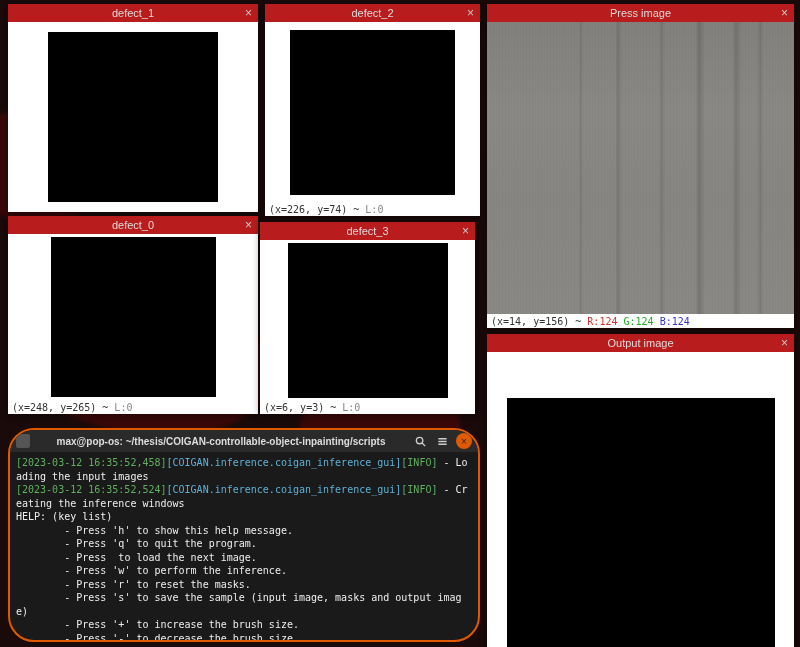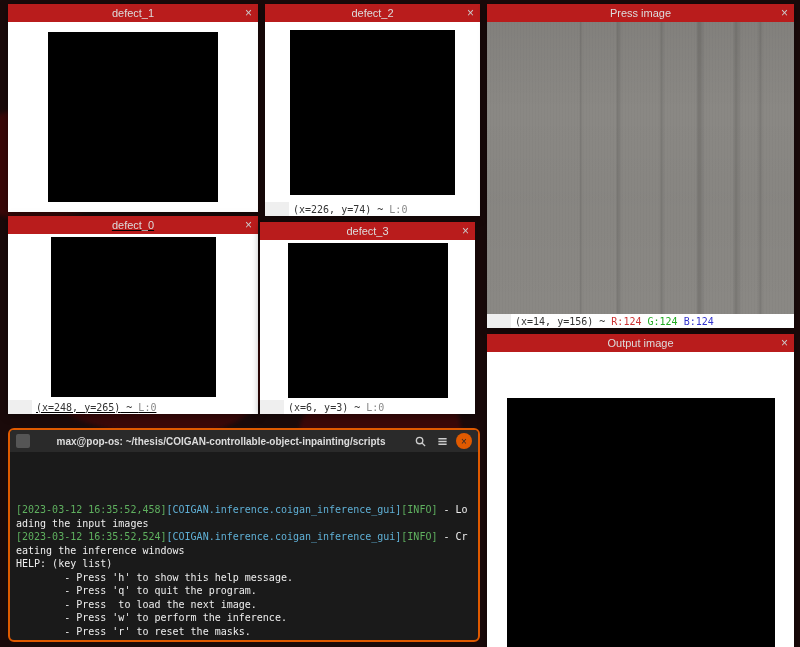--- a/index.html
+++ b/index.html
@@ -58,21 +58,20 @@
 }
 .statusbar {
   background: #fff;
   color: #333;
   font-size: 10px;
   padding: 1px 4px;
   font-family: monospace;
   height: 14px;
   display: flex;
   align-items: center;
-  margin-left: 24px;
 }
 .statusbar .L { color: #888; }
 .statusbar .R { color: #c33; }
 .statusbar .G { color: #2a2; }
 .statusbar .B { color: #33c; }
 
 
 .term-win {
   position: absolute;
   background: #1a1a1a;
@@ -129,21 +128,20 @@
 .term-body {
   flex: 1;
   padding: 4px 6px;
   font-family: monospace;
   font-size: 10px;
   color: #eee;
   line-height: 1.35;
   overflow: hidden;
   white-space: pre-wrap;
   word-break: break-all;
-  margin-top: 47px;
 }
 .term-body .ts { color: #5fb05f; }
 .term-body .logger { color: #5fb0d6; }
 .term-body .level { color: #5fb05f; }
 
 
 .texture {
   width: 100%;
   height: 100%;
   background:
@@ -184,21 +182,21 @@
   <div class="client">
     <div class="canvas-black" style="width:165px; height:165px;"></div>
   </div>
   <div class="statusbar">
     <span>(x=226, y=74)</span>
     <span>&nbsp;~&nbsp;</span>
     <span class="L">L:0</span>
   </div>
 </div>
 
-<div class="win" style="left:8px; top:216px; width:250px; height:198px;text-decoration:underline;">
+<div class="win" style="left:8px; top:216px; width:250px; height:198px;">
   <div class="titlebar">
     <span>defect_0</span>
     <span class="close">×</span>
   </div>
   <div class="client">
     <div class="canvas-black" style="width:165px; height:160px;"></div>
   </div>
   <div class="statusbar">
     <span>(x=248, y=265)</span>
     <span>&nbsp;~&nbsp;</span>
@@ -252,21 +250,21 @@
     <span>(x=5, y=62)</span>
     <span>&nbsp;~&nbsp;</span>
     <span class="R">R:0</span>
     <span>&nbsp;</span>
     <span class="G">G:0</span>
     <span>&nbsp;</span>
     <span class="B">B:0</span>
   </div>
 </div>
 
-<div class="term-win" style="left:8px; top:428px; width:472px; height:214px;">
+<div class="term-win" style="left:8px; top:428px; width:472px; height:214px;border-radius:26px;">
   <div class="term-titlebar">
     <div class="app-icon"></div>
     <div class="title">max@pop-os: ~/thesis/COIGAN-controllable-object-inpainting/scripts</div>
     <div class="tbtn">
       <svg width="11" height="11" viewBox="0 0 24 24" fill="none" stroke="#ccc" stroke-width="3">
           <circle cx="10" cy="10" r="7"></circle>
           <line x1="15" y1="15" x2="22" y2="22"></line>
         </svg>
     </div>
     <div class="tbtn">

